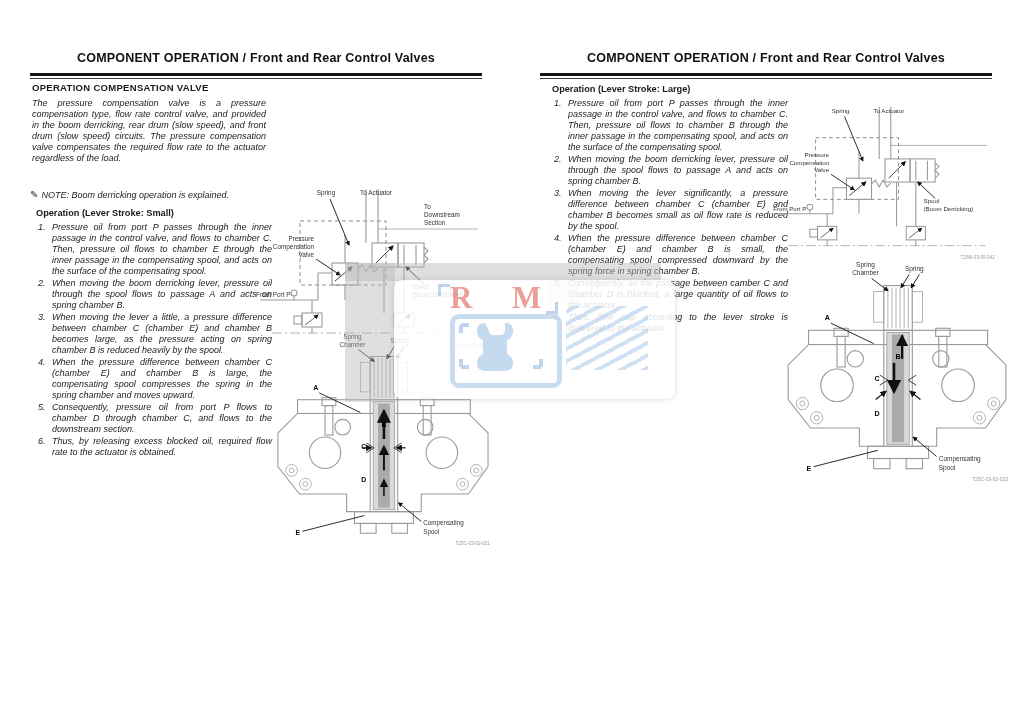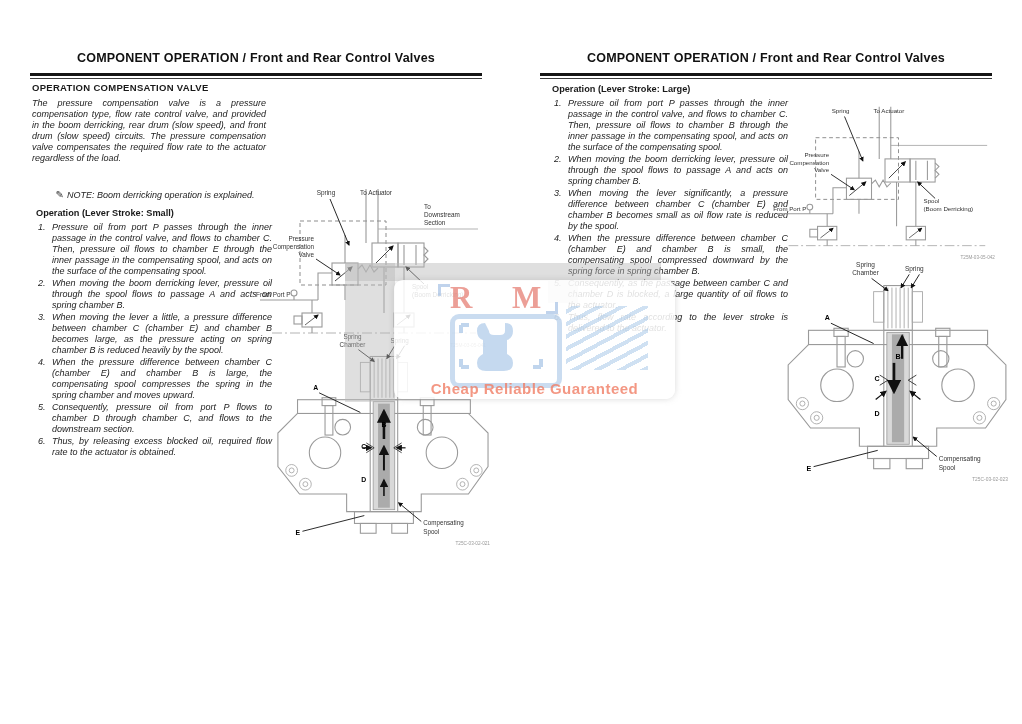--- a/index.html
+++ b/index.html
@@ -7,21 +7,21 @@
           font-family:"Liberation Sans", sans-serif;color:#1a1a1a;}
   .page{position:absolute;top:45px;width:452px;height:650px;}
   #pageL{left:30px;} #pageR{left:540px;}
   .hdr{position:absolute;top:6px;left:0;width:100%;text-align:center;
        font-size:12.5px;font-weight:bold;letter-spacing:.2px;color:#111;}
   .rule1{position:absolute;top:28px;left:0;width:100%;height:2.5px;background:#151515;}
   .rule2{position:absolute;top:32.5px;left:0;width:100%;height:1px;background:#3c3c3c;}
   .sectitle{position:absolute;top:37px;left:2px;font-size:9.5px;font-weight:bold;letter-spacing:.3px;}
   .body-txt{font-size:9px;line-height:11px;color:#222;font-style:italic;}
   .intro{position:absolute;top:53px;left:2px;width:234px;text-align:justify;}
-  .note{position:absolute;top:144px;left:0px;width:250px;font-style:italic;font-size:9px;color:#222;text-align:center;}
+  .note{position:absolute;top:144px;left:0px;width:250px;font-style:italic;font-size:9px;color:#222;}
   .note .pic{font-style:normal;font-size:10px;margin-right:3px;color:#333;}
   .optitle{position:absolute;font-size:9.2px;font-weight:bold;}
   .steps{position:absolute;width:234px;}
   .step{display:flex;margin:0 0 1px 0;}
   .step .num{flex:none;width:14px;font-size:9px;line-height:11px;}
   .step .txt{flex:1;text-align:justify;}
   .foot-rule{position:absolute;top:622px;height:1.6px;background:#111;width:426px;}
   .foot-num{position:absolute;top:626px;width:426px;text-align:center;font-size:9px;font-weight:bold;color:#111;}
   svg text{font-family:"Liberation Sans", sans-serif;}
   .dlbl{font-size:6.4px;fill:#333;}
@@ -354,16 +354,15 @@
     <span class="wm-letter" style="left:118px;color:rgba(221,80,66,0.55);">M</span>
     <span class="wm-br" style="left:44px;top:4px;border-right:none;border-bottom:none;"></span>
     <span class="wm-br" style="left:152px;top:22px;border-left:none;border-top:none;"></span>
     <div id="wm-logo">
       <svg width="92" height="54" viewBox="0 0 92 54">
         <path d="M30,4 q-8,0 -8,8 q0,7 6,9 l0,14 q-6,3 -6,9 q0,8 9,8 l18,0 q9,0 9,-8 q0,-6 -6,-9 l0,-14 q6,-2 6,-9 q0,-8 -8,-8 l0,8 q0,4 -5,4 l-6,0 q-5,0 -5,-4 Z" fill="rgba(150,185,225,0.55)"></path>
         <path d="M6,6 h8 M6,6 v8 M6,48 h8 M6,40 v8 M86,40 v8 M78,48 h8" stroke="rgba(150,185,225,0.6)" stroke-width="4" fill="none"></path>
       </svg>
     </div>
     <div id="wm-stripes"></div>
-    <div id="wm-tag" style="color:rgba(240,125,100,0.8);">Cheap Reliable Guaranteed</div>
   </div>
 
 </div>
 
 </body></html>

